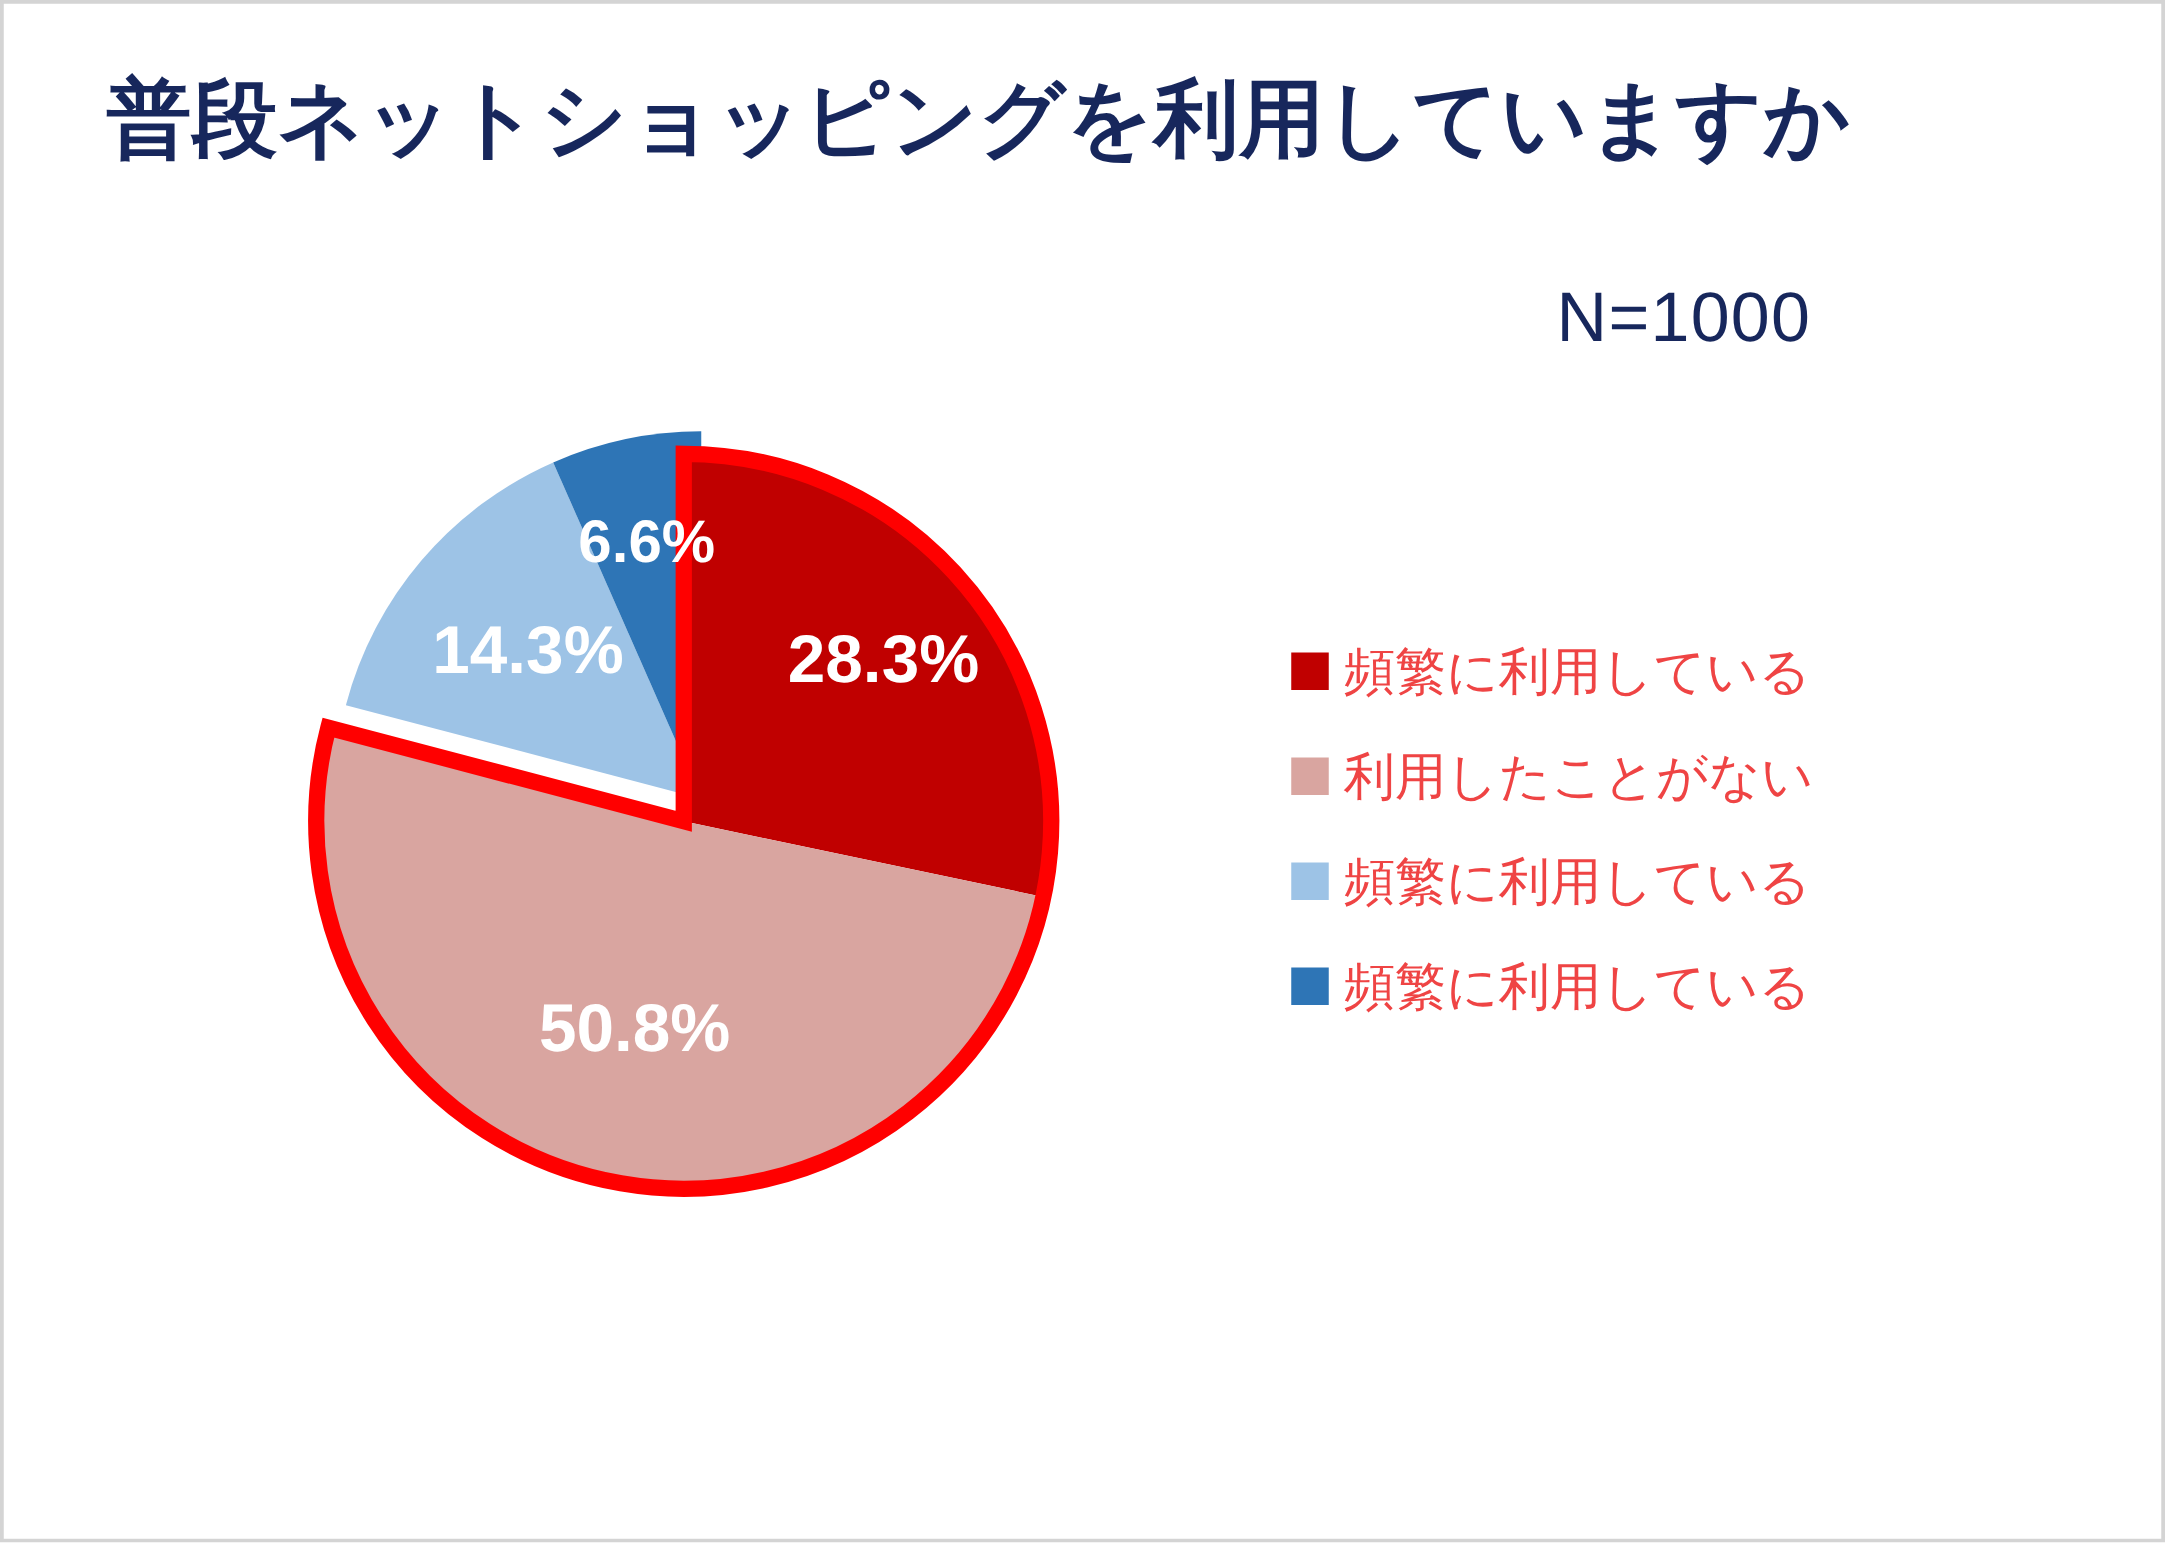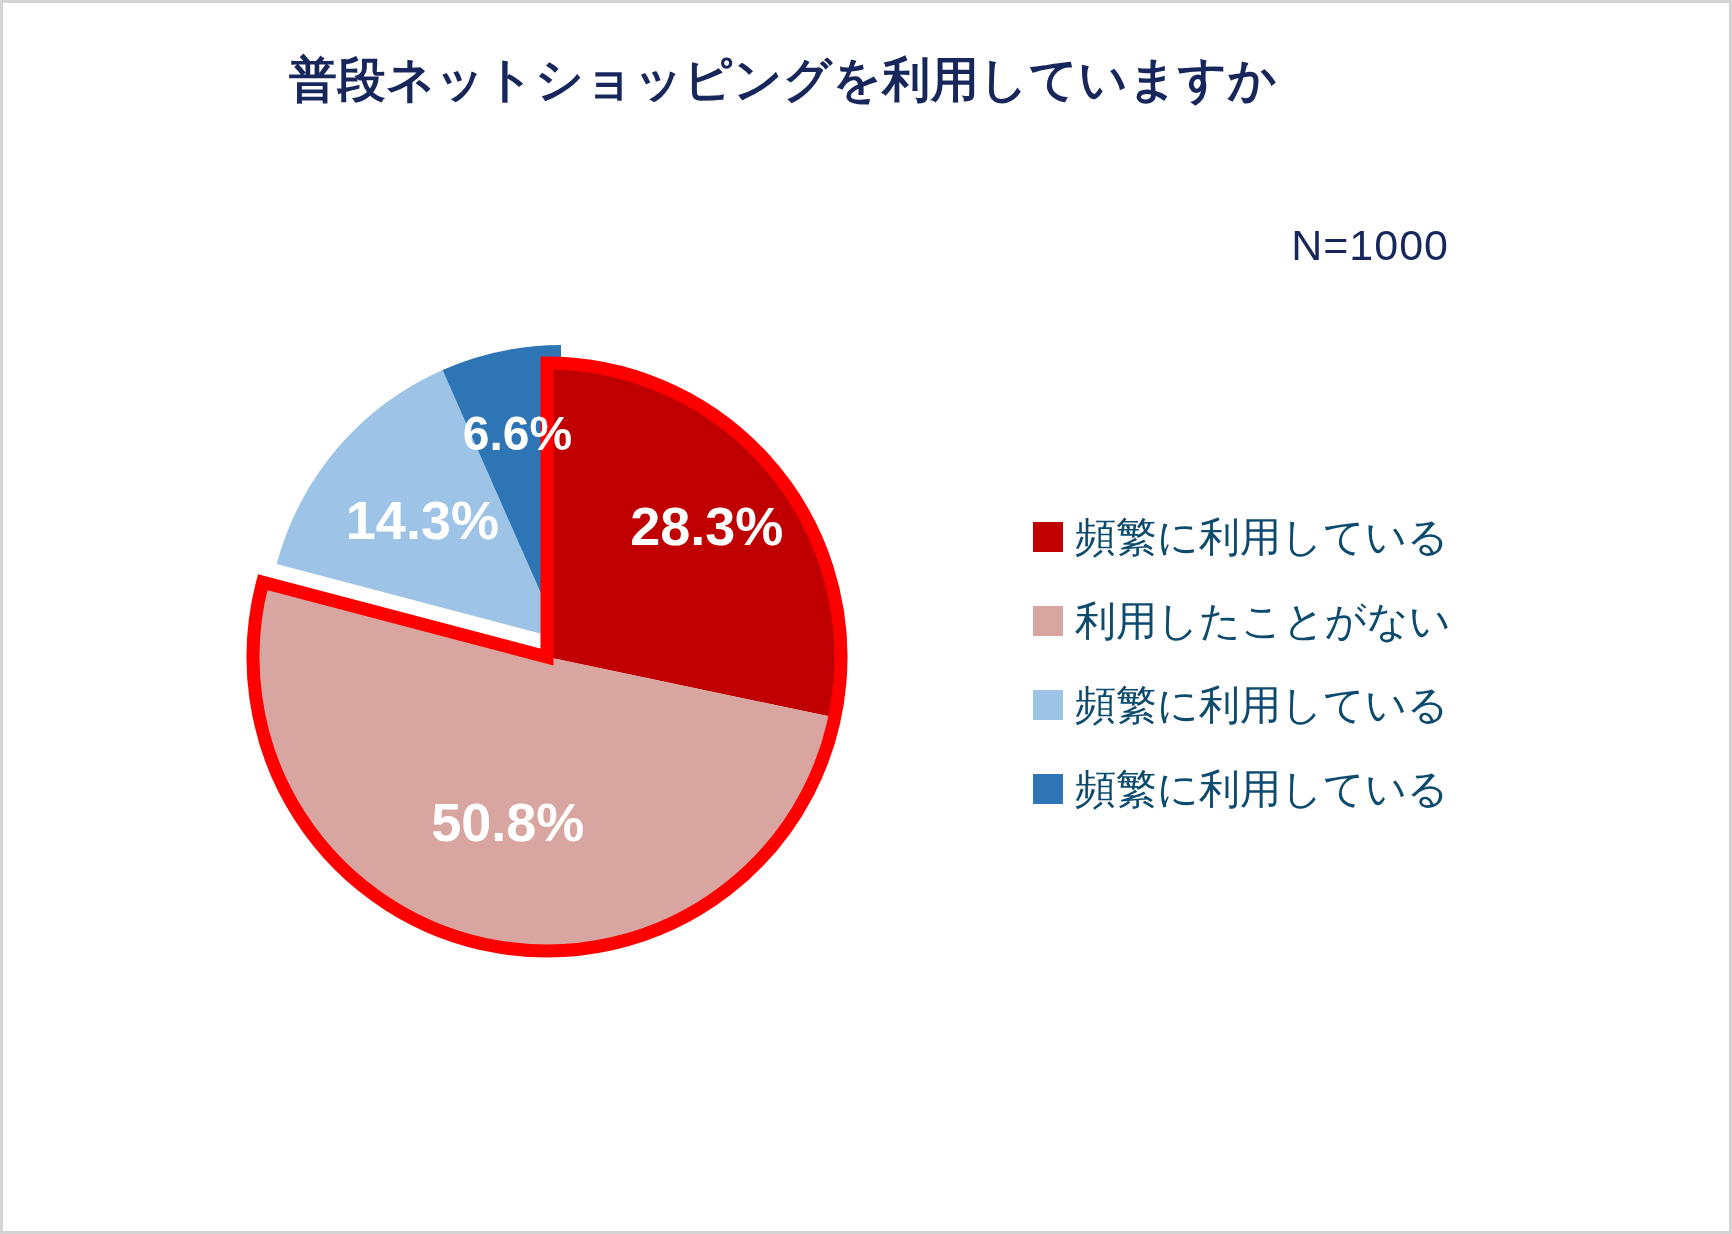--- a/index.html
+++ b/index.html
@@ -22,36 +22,36 @@
 
   
   #title-block {
     position: absolute;
     left: 0;
     top: 40px;
     width: 1560px;
     text-align: center;
     color: #17275c;
     font-weight: bold;
-    font-size: 48px;
+    font-size: 68px;
     line-height: 1.55;
     letter-spacing: 0.5px;
   }
   #title-block .tline {
     display: block;
     white-space: nowrap;
   }
 
   
   #n-label {
     position: absolute;
     right: 280px;
     top: 218px;
     color: #17275c;
-    font-size: 43px;
+    font-size: 56px;
     font-weight: normal;
     letter-spacing: 1px;
     white-space: nowrap;
   }
 
   
   #pie-wrap {
     position: absolute;
     left: 200px;
     top: 296px;
@@ -81,21 +81,21 @@
     align-items: center;
     height: 84px;
   }
   .legend-swatch {
     width: 30px;
     height: 30px;
     flex: 0 0 auto;
     margin-right: 12px;
   }
   .legend-text {
-    color: #0c4a6e;
+    color: #ef4444;
     font-size: 41px;
     line-height: 1;
     white-space: nowrap;
   }
 </style>
 </head>
 <body>
 
 <div id="frame">
 

